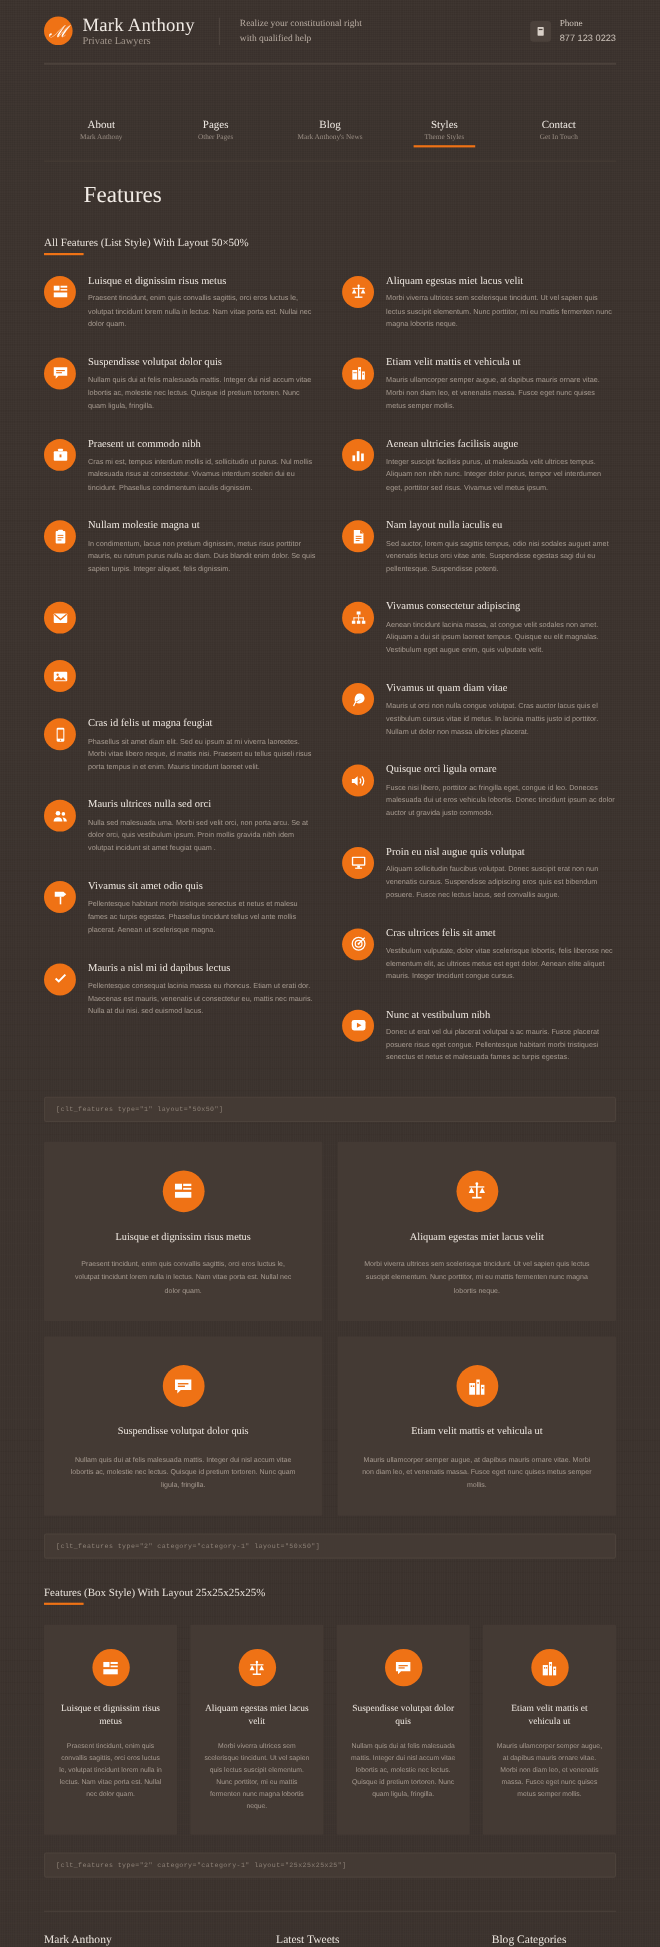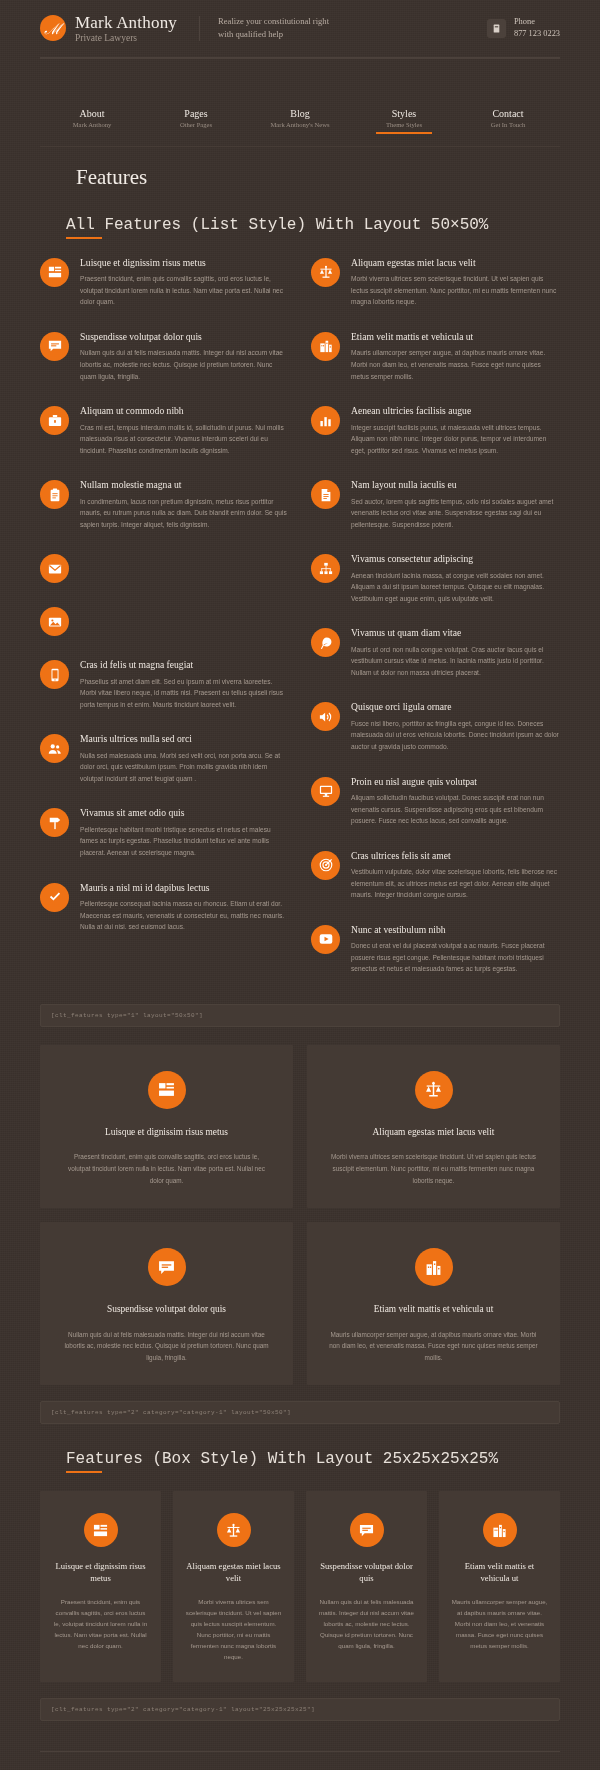--- a/index.html
+++ b/index.html
@@ -33,37 +33,37 @@
   .vline{ width:1px; background:#4d433d; align-self:stretch; margin:2px 18px 2px 22px;}
   .tagline{ font-family:"Liberation Serif",serif; font-size:8.6px; color:#b8aca2; line-height:1.6; }
   .spacer{ flex:1 1 auto;}
   .phone-box{ display:flex; align-items:center; }
   .phone-ic{
     width:19px;height:19px;border-radius:3px;background:#4b413b;
     display:flex;align-items:center;justify-content:center;margin-right:8px;
   }
   .phone-ic svg{ width:9px;height:9px;fill:#d9d0c8;}
   .phone-lbl{ font-family:"Liberation Serif",serif; font-size:8.4px;color:#cdc3ba; line-height:1.5;}
-  .phone-num{ font-family:Liberation Serif, serif; font-size:8.4px;color:#cdc3ba; line-height:1.5;}
+  .phone-num{ font-family:Liberation Sans, sans-serif; font-size:8.4px;color:#cdc3ba; line-height:1.5;}
 
   .navrule{ height:2px; background:#4b413b; margin:4px 0 0 0;}
   nav{ display:flex; padding:9px 0 10px 0; }
   .navitem{ flex:1 1 0; text-align:center; position:relative; padding-bottom:6px;}
   .navitem .nt{ font-family:"Liberation Serif",serif; font-size:10px; color:#efe9e3;margin-top:40px;}
   .navitem .ns{ font-family:"Liberation Serif",serif; font-size:6.6px; color:#9a8e84; margin-top:2px;}
   .navitem.active:after{
     content:""; position:absolute; left:50%; transform:translateX(-50%);
     bottom:0; width:56px; height:2px; background:#ef7215;
   }
 
   
   .pagehead{ border-top:1px solid #463c36; margin-top:2px; padding-top:18px;}
   h1.page-title{ font-family:"Liberation Serif",serif; font-weight:normal; font-size:21px; color:#f2ece6;margin-left:36px; }
 
-  .sec-title{ font-family:Liberation Mono, monospace; font-size:16px; color:#e8e1da; margin-top:26px; padding-bottom:5px; position:relative; display:block;margin-left:26px;}
+  .sec-title{ font-family:Liberation Serif, serif; font-size:10px; color:#e8e1da; margin-top:26px; padding-bottom:5px; position:relative; display:block;}
   .sec-title:after{ content:""; position:absolute; left:0; bottom:0; width:36px; height:2px; background:#ef7215;}
 
   
   .flist{ display:flex; gap:22px; margin-top:18px;}
   .fcol{ flex:1 1 0; min-width:0;}
   .fitem{ display:flex; margin-bottom:23px;}
   .fic{
     width:29px;height:29px;border-radius:50%;background:#ef7215;
     flex:0 0 29px; display:flex;align-items:center;justify-content:center;margin-right:11px; margin-top:1px;
   }
@@ -202,21 +202,21 @@
           </div>
           <div class="fitem">
             <div class="fic">
               <svg viewBox="0 0 16 16">
                 <rect x="5.5" y="1" width="5" height="2.4" rx="0.6"></rect>
                 <rect x="1" y="3.6" width="14" height="10" rx="1"></rect>
                 <rect x="7" y="7" width="2" height="3" fill="#ef7215"></rect>
               </svg>
             </div>
             <div style="min-width:0">
-              <div class="ftitle">Aliquam ut commodo nibh</div>
+              <div class="ftitle">Praesent ut commodo nibh</div>
               <div class="fdesc">Cras mi est, tempus interdum mollis id, sollicitudin ut purus. Nul mollis malesuada risus at consectetur. Vivamus interdum sceleri dui eu tincidunt. Phasellus condimentum iaculis dignissim.</div>
             </div>
           </div>
           <div class="fitem">
             <div class="fic">
               <svg viewBox="0 0 16 16">
                 <rect x="3" y="2" width="10" height="13" rx="1"></rect>
                 <rect x="5.6" y="0.6" width="4.8" height="2.6" rx="0.6"></rect>
                 <rect x="5" y="6" width="6" height="1" fill="#ef7215"></rect>
                 <rect x="5" y="8.4" width="6" height="1" fill="#ef7215"></rect>

